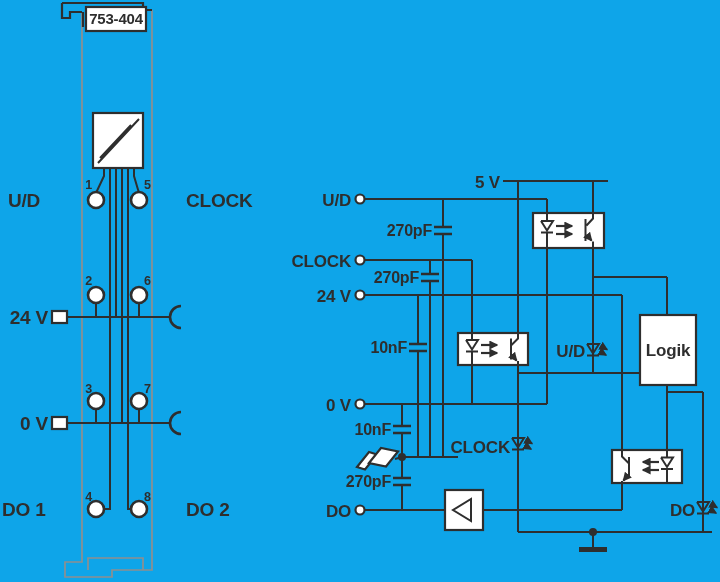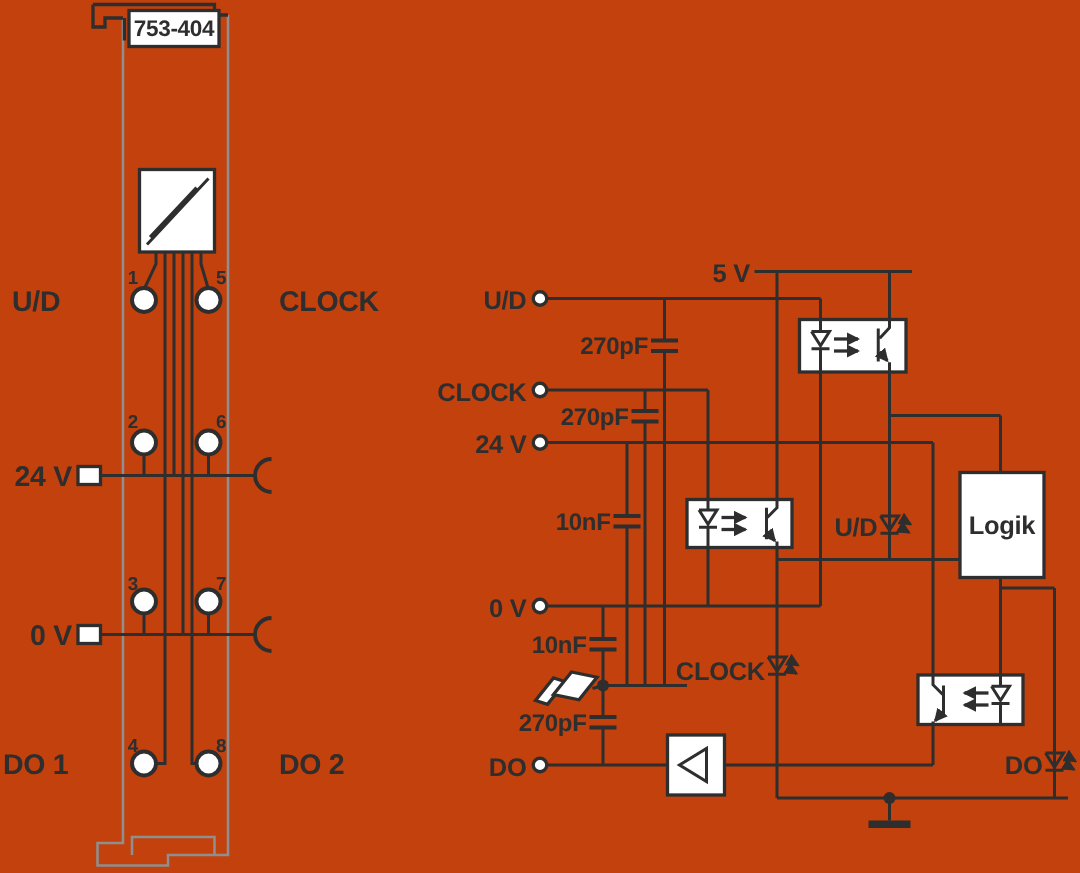--- a/index.html
+++ b/index.html
@@ -1,16 +1,16 @@
 <!DOCTYPE html>
 <html><head>
 <meta charset="utf-8">
 <style>
   html,body{margin:0;padding:0;background:#fff;}
-  .canvas{position:relative;width:720px;height:582px;background:#c2410c;overflow:hidden;
+  .canvas{position:relative;width:720px;height:582px;background:#0ea5e9;overflow:hidden;
           font-family:"Liberation Sans",sans-serif;}
   svg{display:block}
   text{fill:#2e2e2e;font-family:"Liberation Sans",sans-serif;font-weight:bold;letter-spacing:-0.2px;}
   .t-mod{font-size:19px;}
   .t-sch{font-size:17px;}
   .t-cap{font-size:16px;}
   .t-num{font-size:12.5px;}
   .t-pn{font-size:15px;}
   .ln{stroke:#2e2e2e;stroke-width:2;fill:none;}
   .ln-thick{stroke:#2e2e2e;stroke-width:2.6;fill:none;}

